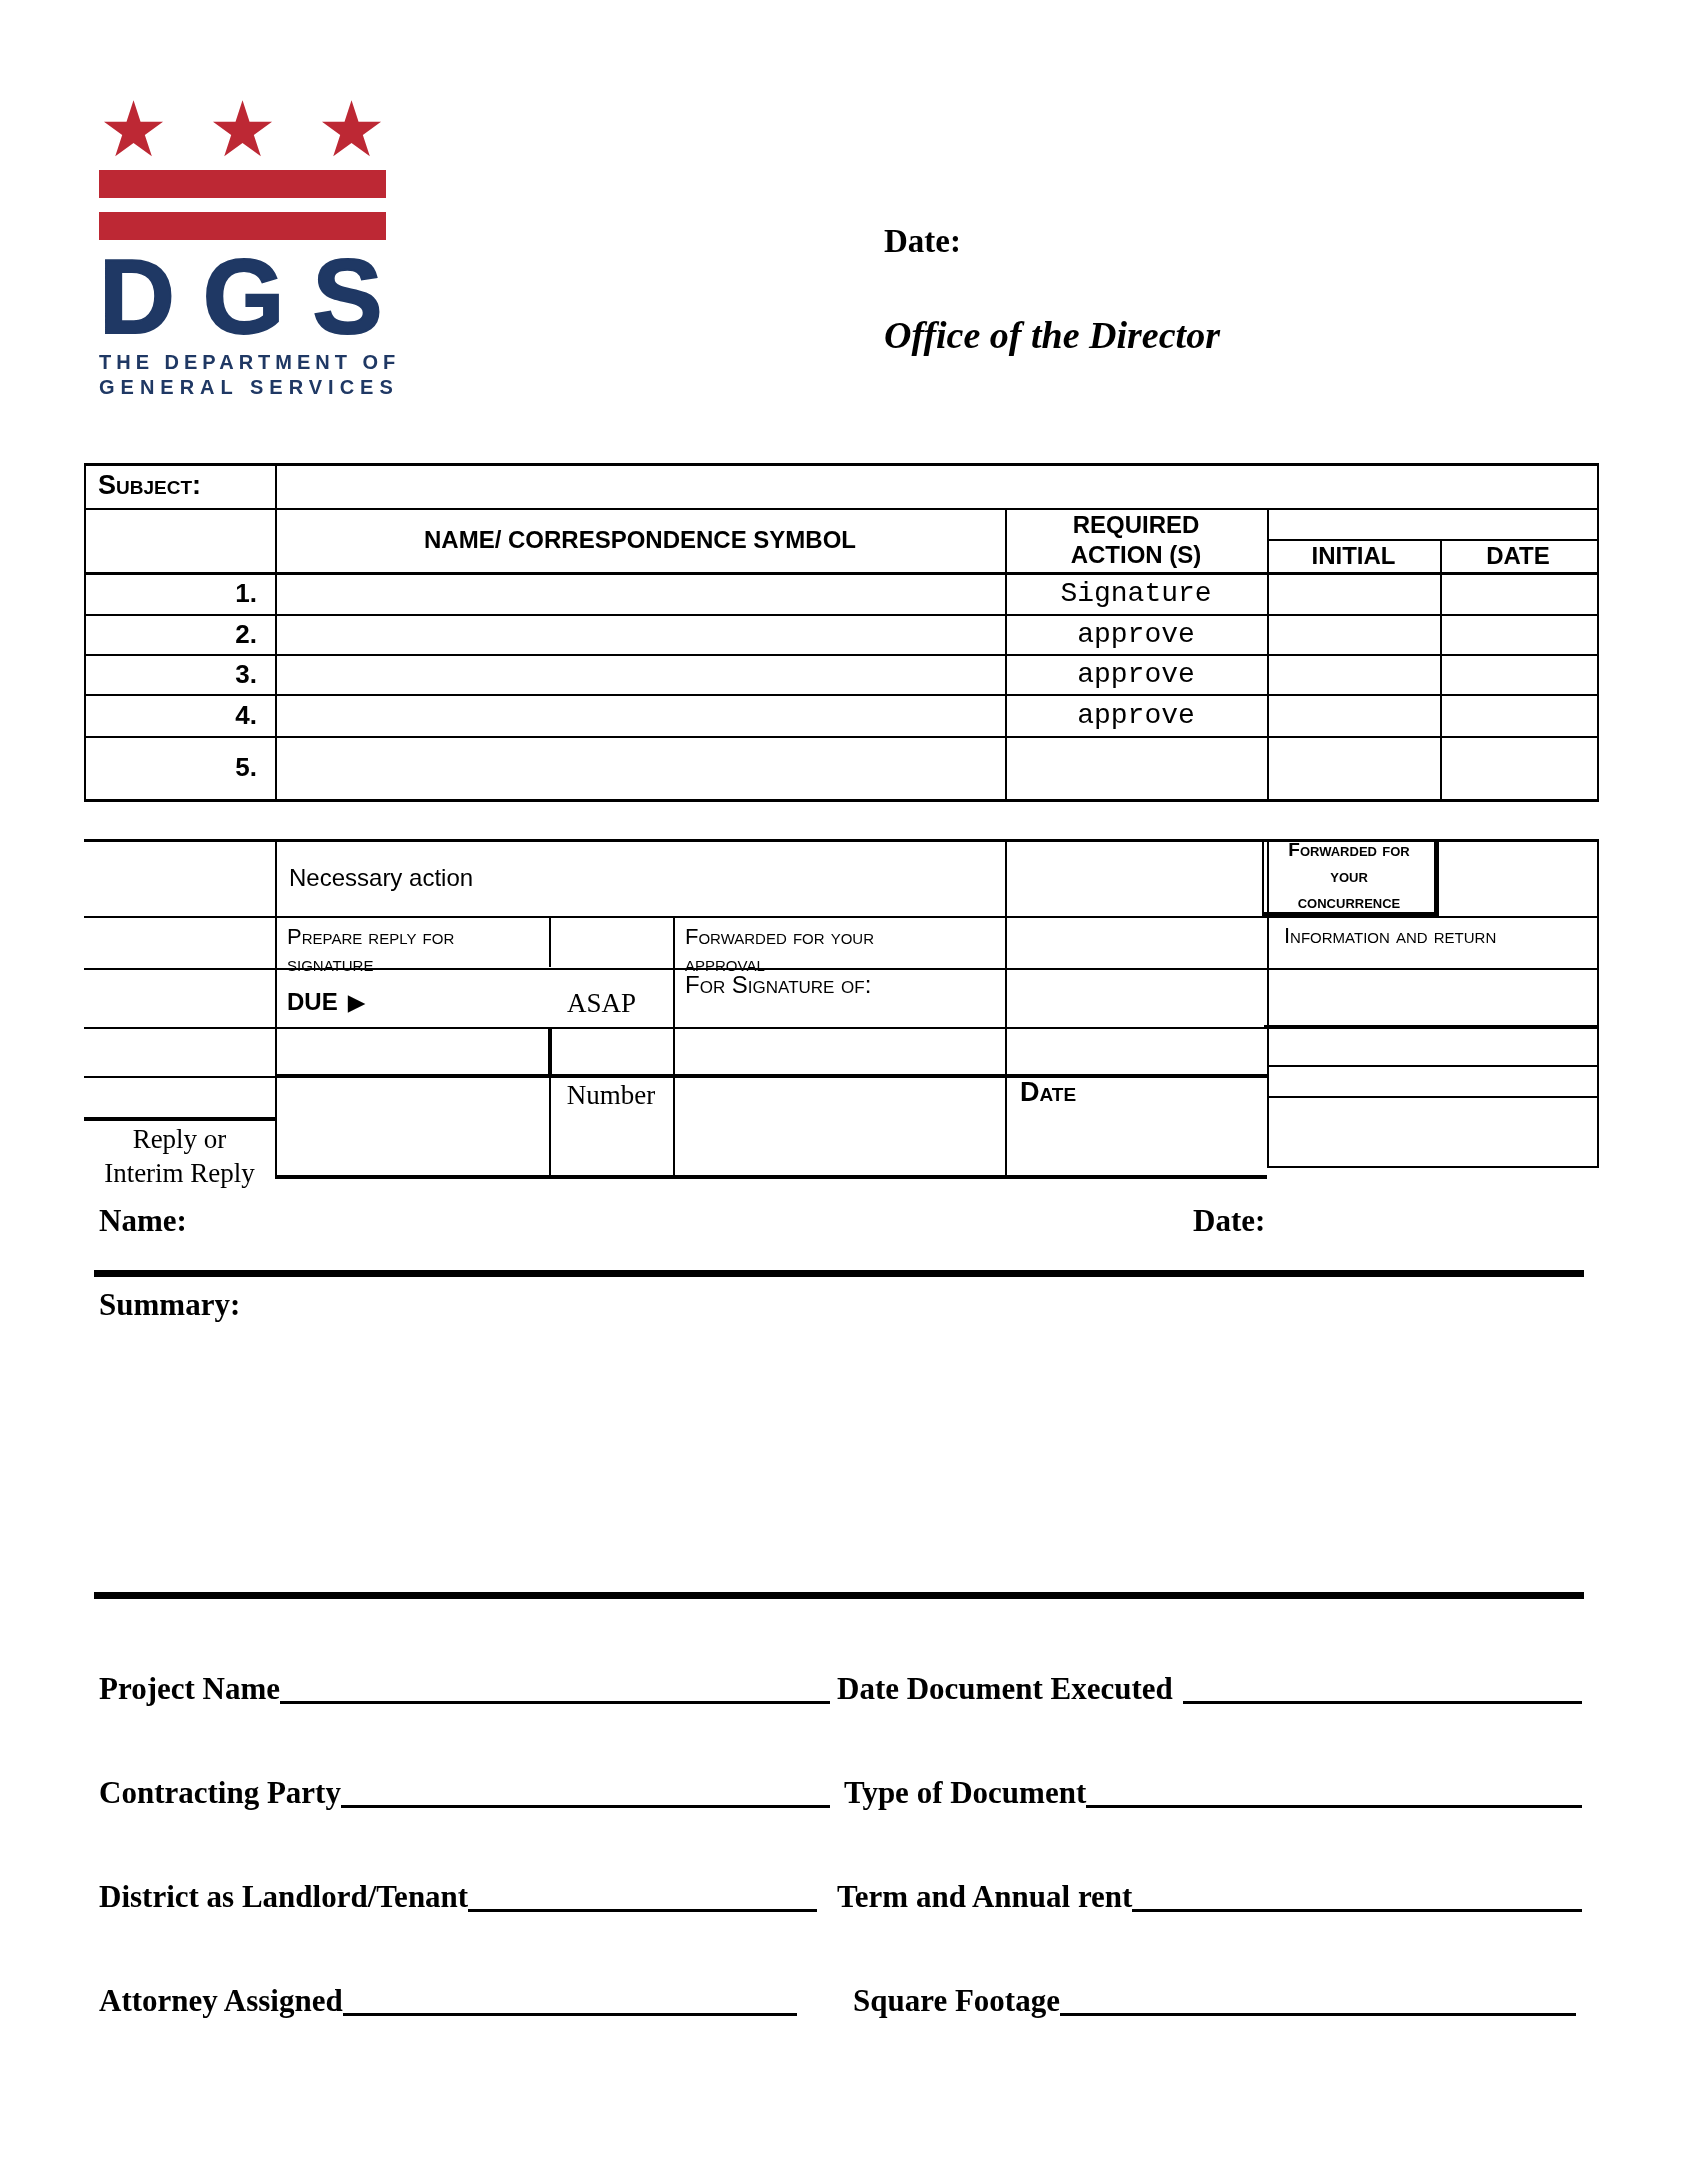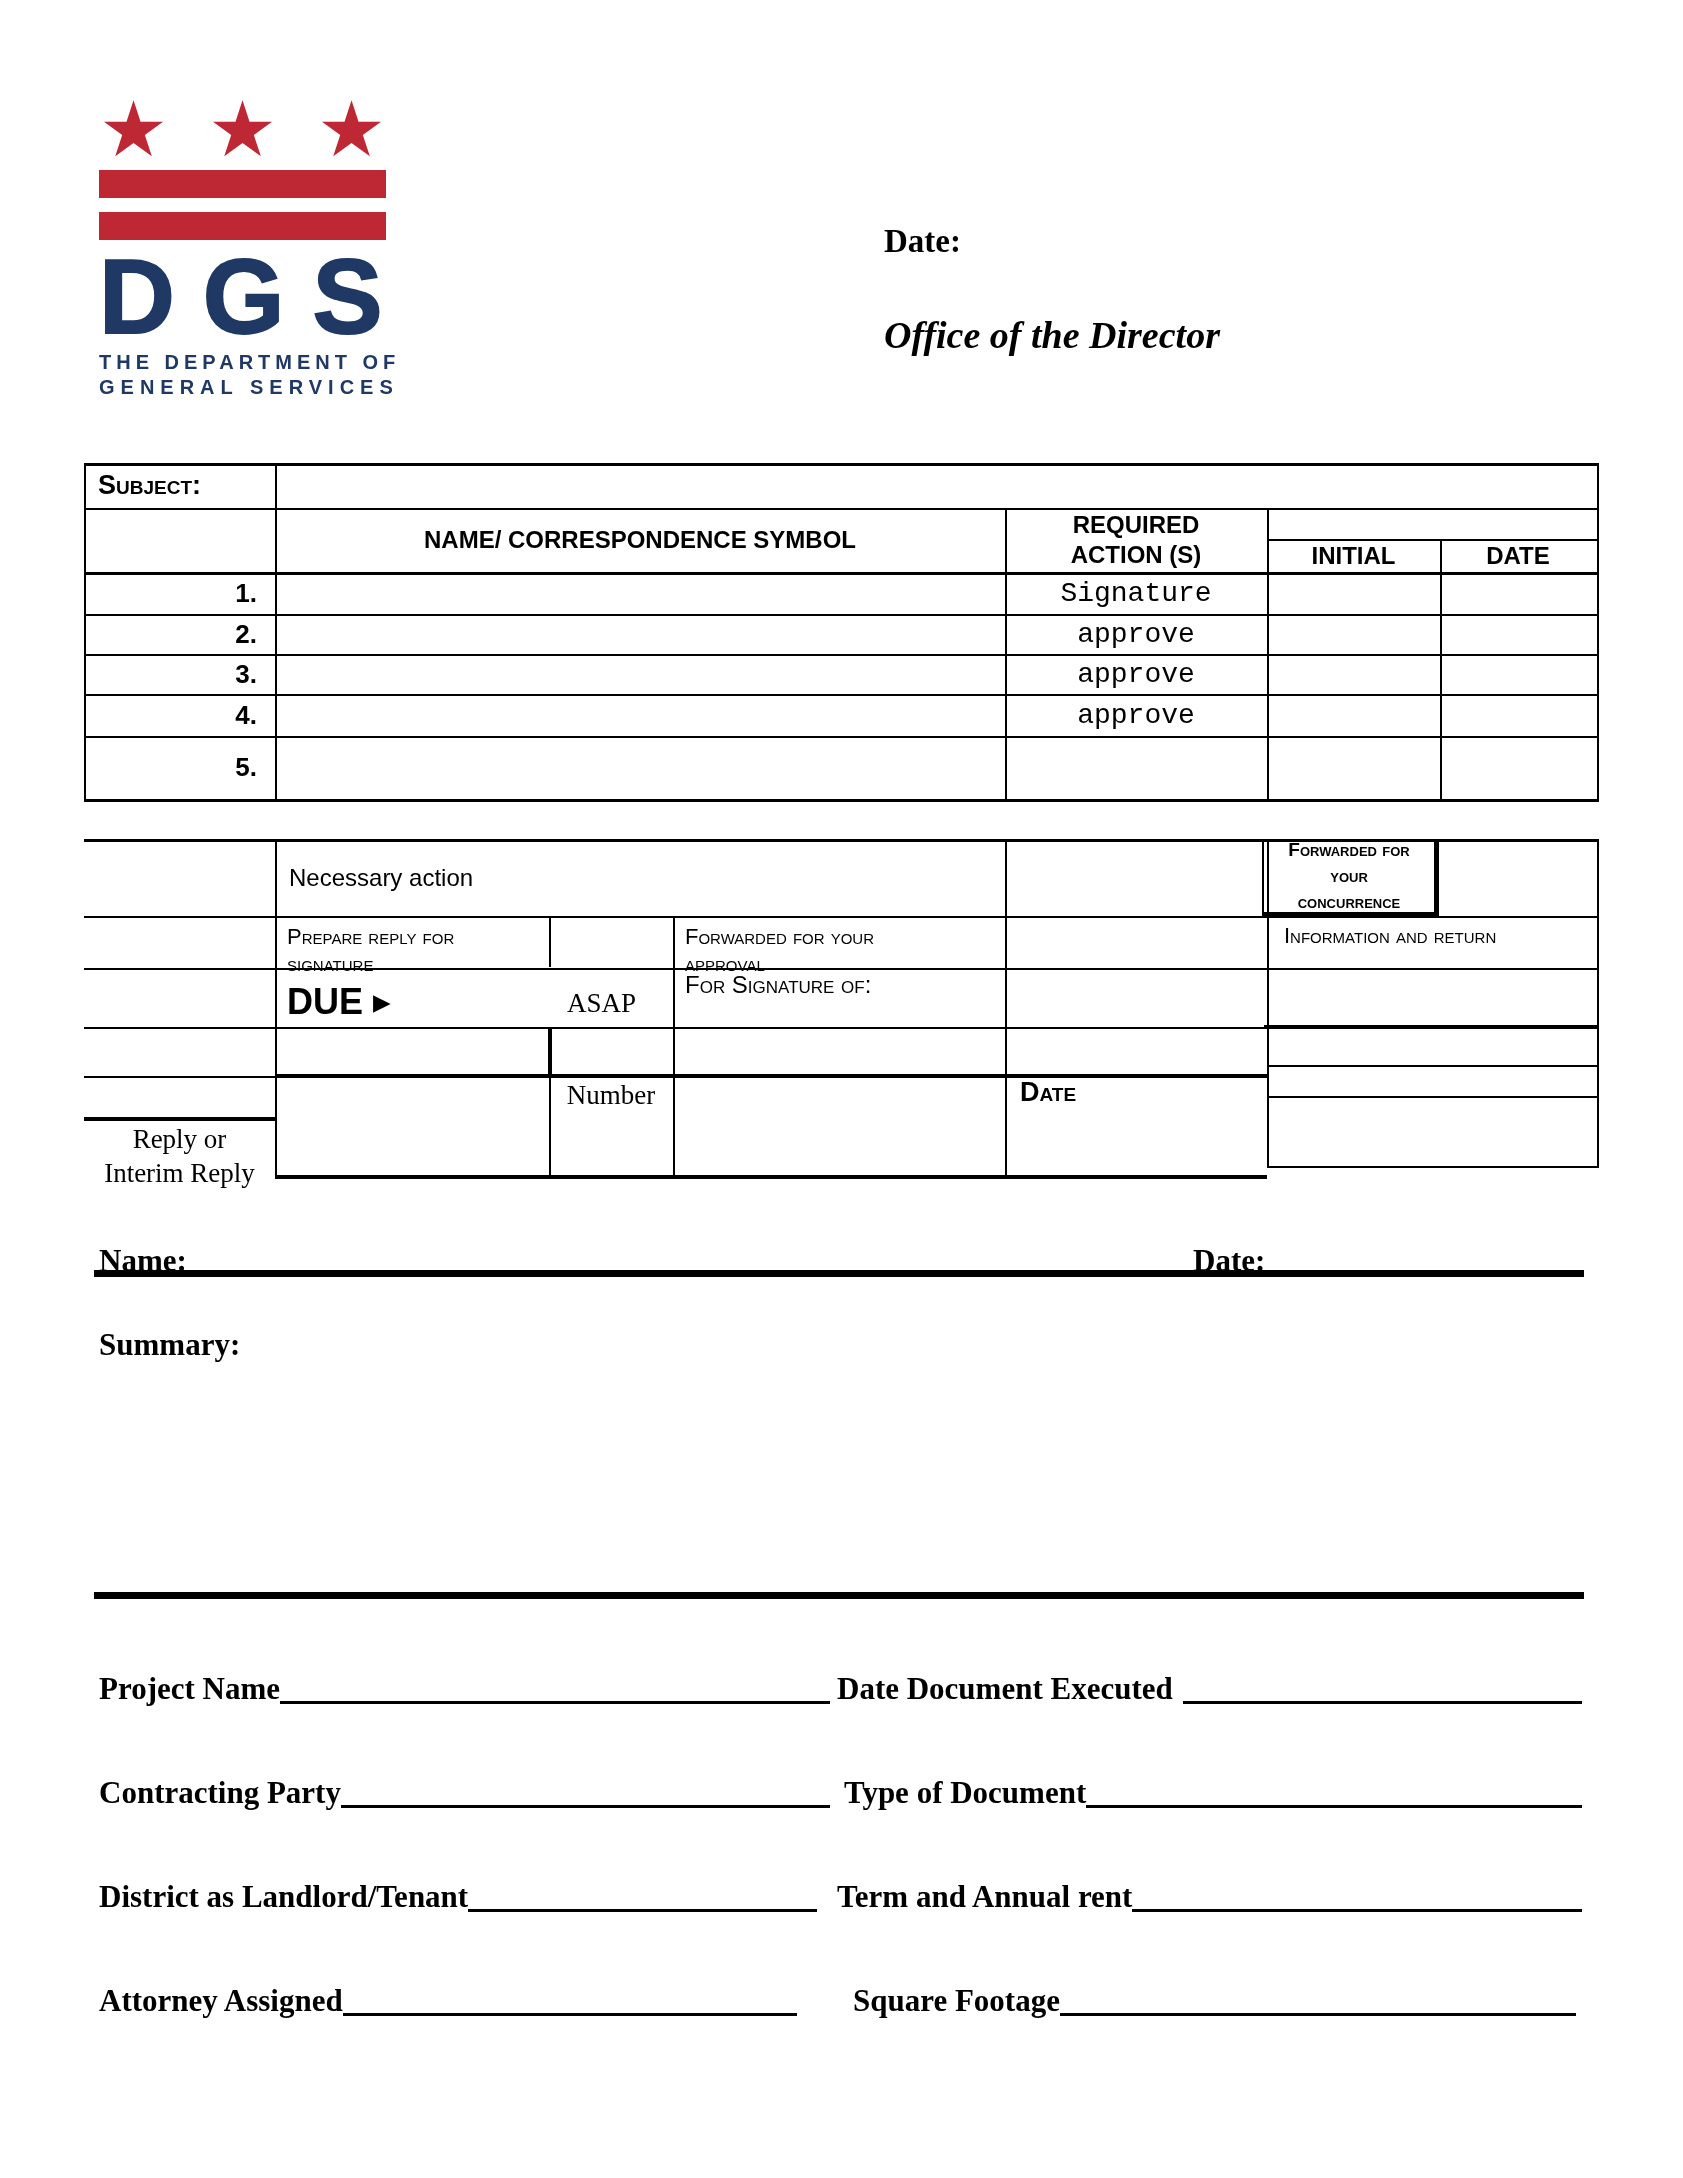--- a/index.html
+++ b/index.html
@@ -31,21 +31,21 @@
   .office{font-family:"Liberation Serif",serif;font-weight:bold;font-style:italic;font-size:38px;white-space:nowrap;}
   
   .th{font-size:24px;font-weight:bold;}
   .subj{font-size:27px;font-weight:bold;font-variant:small-caps;}
   .rownum{font-size:26px;font-weight:bold;}
   .actval{font-family:"Liberation Mono","DejaVu Sans Mono",monospace;font-size:28px;}
   .lbl22{font-size:22px;font-variant:small-caps;line-height:27px;}
   .lbl24{font-size:24px;font-variant:small-caps;}
   .boxlbl{font-size:19px;line-height:26px;font-weight:bold;font-variant:small-caps;text-align:center;}
   .serif27{font-family:"Liberation Serif",serif;font-size:27px;}
-  .signoff{font-family:"Liberation Serif",serif;font-weight:bold;font-size:31px;white-space:nowrap;margin-top:40px;}
+  .signoff{font-family:"Liberation Serif",serif;font-weight:bold;font-size:31px;white-space:nowrap;}
   .rule{position:absolute;background:var(--ink);height:7px;}
   
   .fieldrow{display:flex;align-items:flex-end;height:44px;}
   .fcol{display:flex;align-items:flex-end;margin-top:36px;}
   .f2{flex:1;}
   .flabel{font-family:"Liberation Serif",serif;font-weight:bold;font-size:31px;white-space:nowrap;}
   .fline{flex:1;border-bottom:3px solid var(--ink);height:1px;margin-bottom:3px;}
   .blank{position:absolute;}
 </style>
 </head>
@@ -159,21 +159,21 @@
       <div class="boxlbl" style="width:144px;">Forwarded for your concurrence</div>
     </div>
 
     <div class="abs flex" style="left:205px;top:0;height:77px;font-size:24px;">Necessary action</div>
     <div class="abs lbl22" style="left:203px;top:84px;width:233px;">Prepare reply for signature</div>
     <div class="abs lbl22" style="left:601px;top:84px;width:248px;">Forwarded for your approval</div>
     <div class="abs lbl22" style="left:1200px;top:83px;width:307px;">Information and return</div>
     <div class="abs lbl24" style="left:601px;top:132px;">For Signature of:</div>
 
     <div class="abs flex" style="left:203px;top:145px;height:36px;">
-      <span class="b" style="font-size:36px;text-align:right;">DUE</span>
+      <span class="b" style="font-size:24px;text-align:right;">DUE</span>
       <span style="font-size:23px;margin-left:10px;">▶</span>
     </div>
     <div class="abs serif27" style="left:483px;top:149px;">ASAP</div>
 
     <div class="abs cc serif27" style="left:465px;top:241px;width:124px;justify-content:center;">Number</div>
     <div class="abs sc b" style="left:936px;top:238px;font-size:27px;">Date</div>
 
     <div class="abs" style="left:0;top:283px;width:191px;text-align:center;">
       <div class="serif27" style="line-height:34px;">Reply or</div>
       <div class="serif27" style="line-height:34px;">Interim Reply</div>

